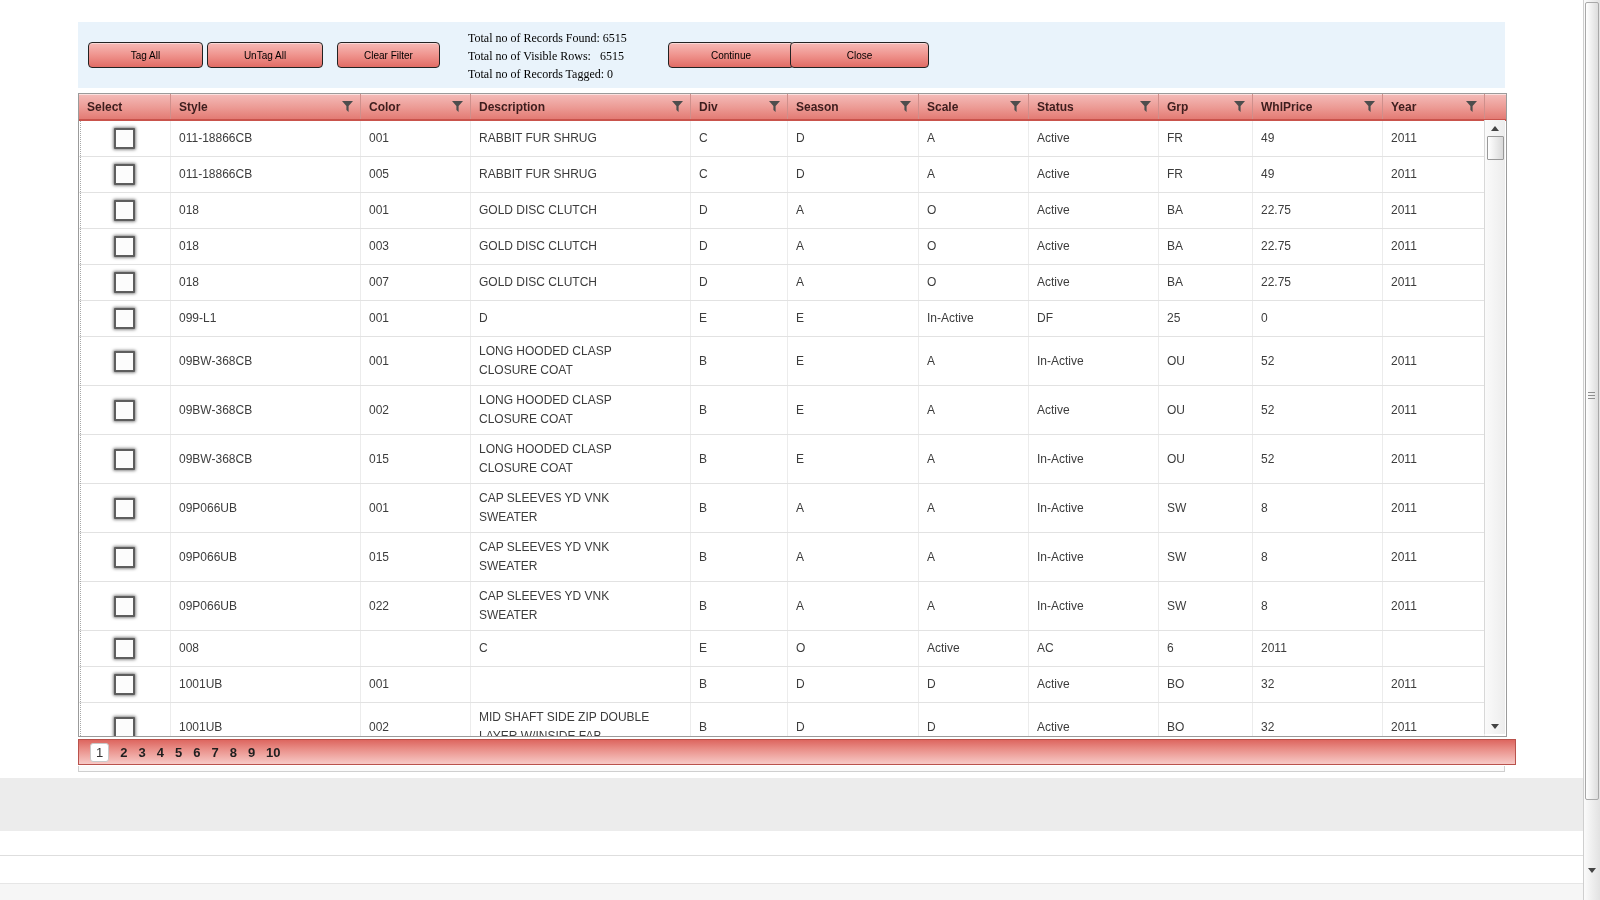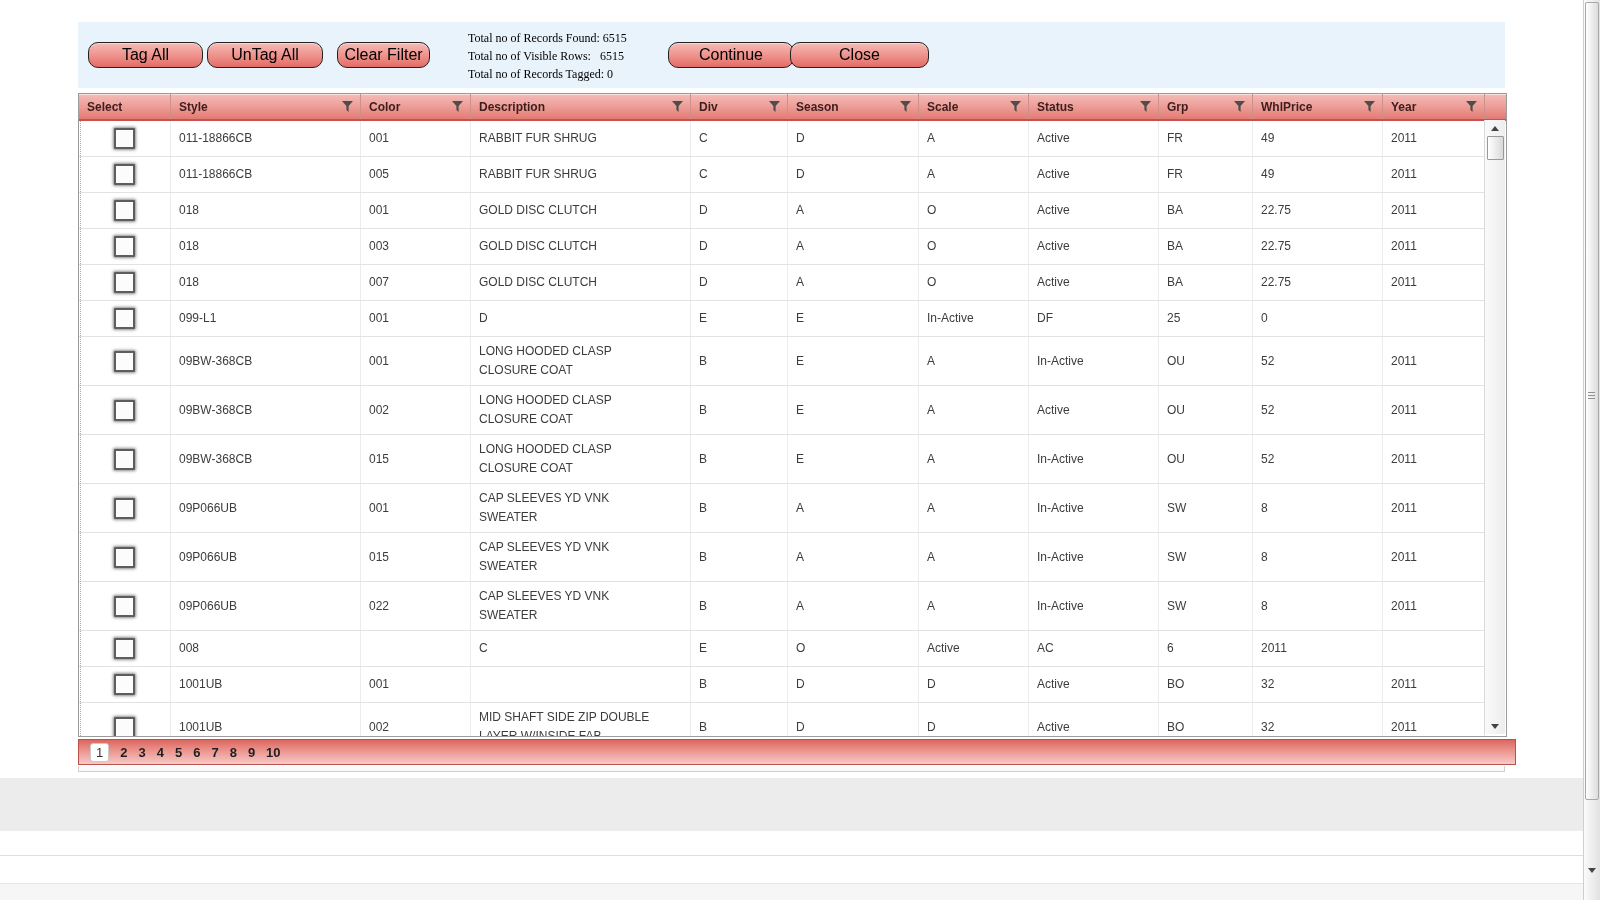--- a/index.html
+++ b/index.html
@@ -1,27 +1,27 @@
 <!DOCTYPE html>
 <html><head>
 <meta charset="utf-8">
 <style>
   html,body{margin:0;padding:0;background:#fff;}
   .app{position:relative;width:1600px;height:900px;background:#ffffff;overflow:hidden;
        font-family:"Liberation Sans",sans-serif;-webkit-font-smoothing:antialiased;}
 
   
   .toolbar{position:absolute;left:78px;top:22px;width:1427px;height:66px;background:#e9f3fb;}
-  .btn{position:absolute;top:20px;height:26px;border:1px solid #222;border-radius:10px;
+  .btn{position:absolute;top:20px;height:26px;border:1px solid #222;border-radius:4px;
        background:linear-gradient(180deg,#f6bab6 0%,#ef948e 50%,#e26c65 100%);
        box-shadow:inset 0 1px 0 rgba(255,255,255,.45);
-       font-family:"Liberation Sans",sans-serif;font-size:16px;color:#000;cursor:pointer;}
+       font-family:"Liberation Sans",sans-serif;font-size:10px;color:#000;cursor:pointer;}
   .btn-tag{left:10px;width:115px}
   .btn-untag{left:129px;width:116px}
-  .btn-clear{left:259px;width:93px}
+  .btn-clear{left:259px;width:103px}
   .btn-continue{left:590px;width:126px}
   .btn-close{left:712px;width:139px}
   .totals{position:absolute;left:390px;top:7px;font-size:12px;color:#000;line-height:18px;font-family:Liberation Serif, serif;}
   .totals div{white-space:pre;}
 
   
   :root{--cols:92px 190px 110px 220px 97px 131px 110px 130px 94px 130px 102px;}
   .grid{position:absolute;left:78px;top:93px;width:1427px;border:1px solid #9b9b9b;background:#fff;}
   .grid-header{position:relative;height:25px;display:grid;grid-template-columns:var(--cols);
        background:linear-gradient(180deg,#f4bcb9 0%,#ec9a94 55%,#e37b74 100%);

